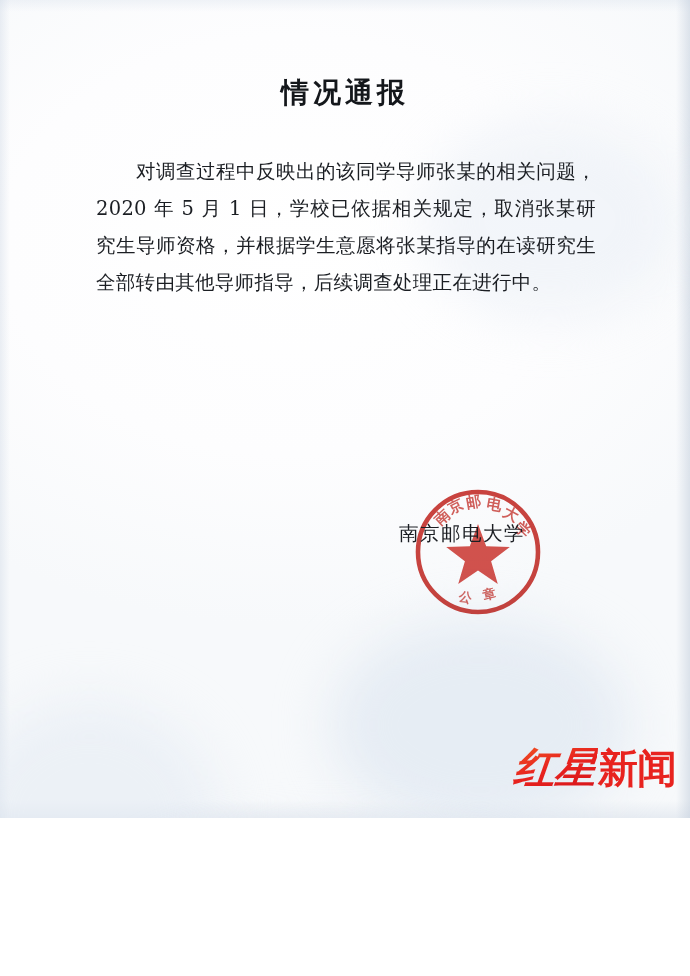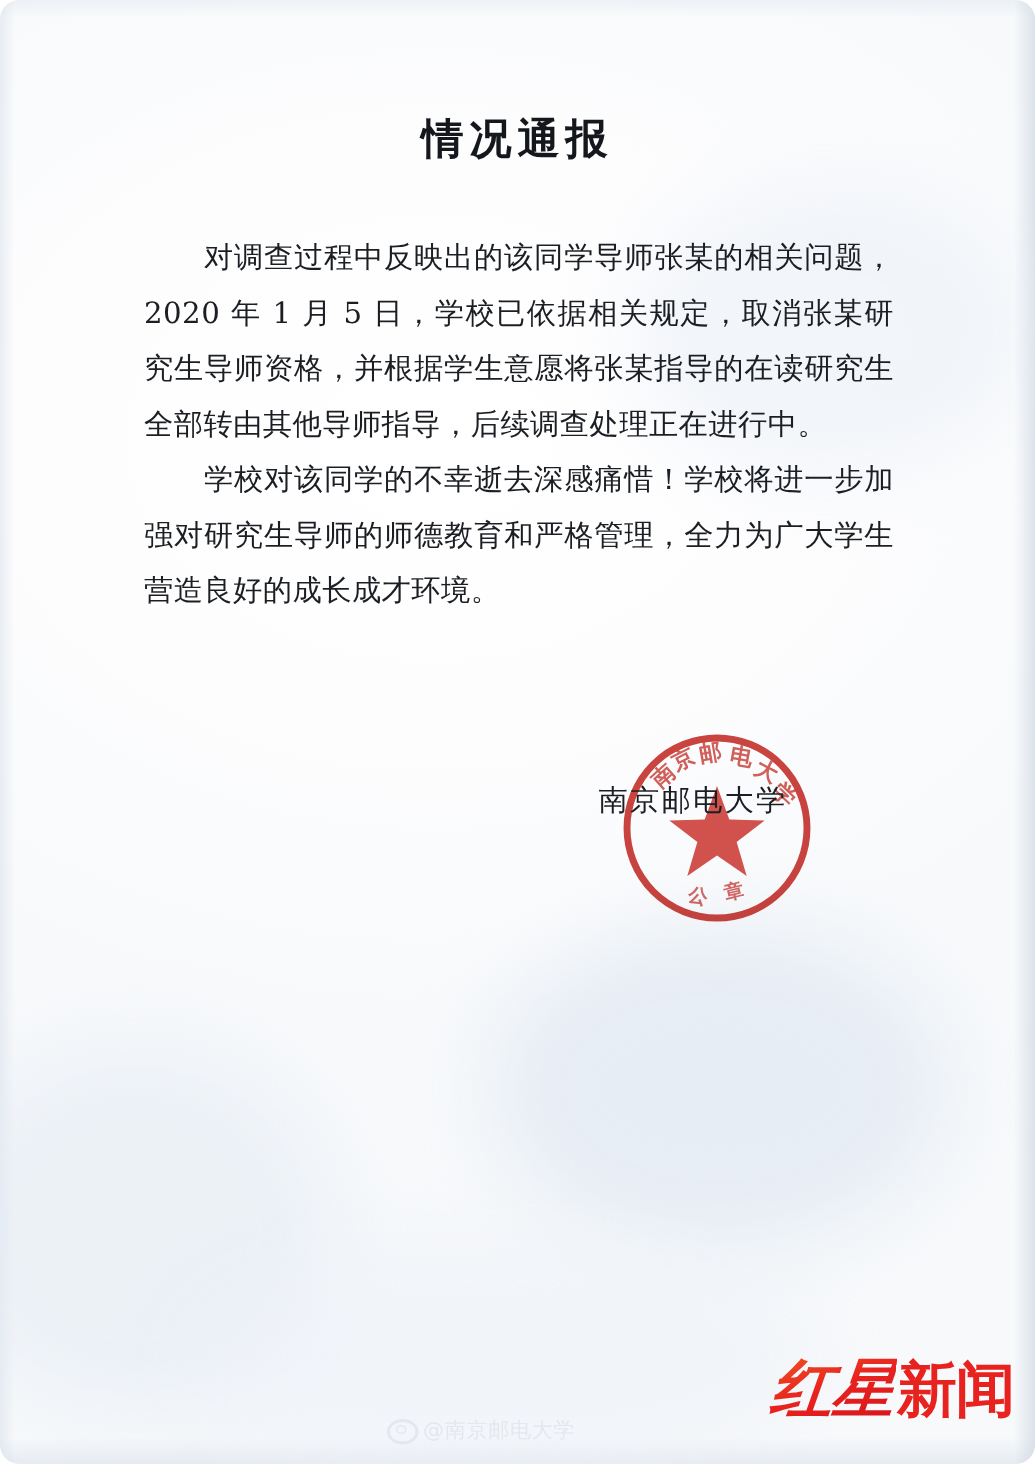--- a/index.html
+++ b/index.html
@@ -11,26 +11,25 @@
     height: 976px;
     overflow: hidden;
     background: #ffffff;
     font-family: "DejaVu Sans", sans-serif;
   }
 
   
   .scan {
     position: relative;
     width: 690px;
-    height: 976px;
+    height: 818px;
     background:
       radial-gradient(ellipse 520px 380px at 42% 30%, #ffffff 0%, #fdfdfe 55%, #f7f9fb 100%),
       linear-gradient(103deg, #f4f7fa 0%, #ffffff 16%, #ffffff 72%, #eef2f6 100%);
     overflow: hidden;
-    border-radius: 13px;
   }
   
   .grain {
     position: absolute;
     inset: 0;
     pointer-events: none;
     background:
       linear-gradient(90deg, rgba(205,215,228,.40) 0px, rgba(255,255,255,0) 10px),
       linear-gradient(270deg, rgba(196,207,221,.55) 0px, rgba(255,255,255,0) 14px),
       linear-gradient(180deg, rgba(210,220,232,.30) 0px, rgba(255,255,255,0) 12px),
@@ -181,22 +180,21 @@
   <div class="blotch b1"></div>
   <div class="blotch b2"></div>
   <div class="blotch b3"></div>
   <div class="blotch b4"></div>
 
   <div class="doc">
 
     <div class="doc-title">情况通报</div>
 
     <div class="body-text">
-      <p>对调查过程中反映出的该同学导师张某的相关问题，2020 年 1 月 5 日，学校已依据相关规定，取消张某研究生导师资格，并根据学生意愿将张某指导的在读研究生全部转由其他导师指导，后续调查处理正在进行中。</p>
-      <p>学校对该同学的不幸逝去深感痛惜！学校将进一步加强对研究生导师的师德教育和严格管理，全力为广大学生营造良好的成长成才环境。</p>
+      <p>对调查过程中反映出的该同学导师张某的相关问题，2020 年 5 月 1 日，学校已依据相关规定，取消张某研究生导师资格，并根据学生意愿将张某指导的在读研究生全部转由其他导师指导，后续调查处理正在进行中。</p>
     </div>
 
     <div class="seal">
       <svg width="132" height="132" viewBox="0 0 132 132" aria-hidden="true">
         <defs>
           <clipPath id="sealclip">
               <circle cx="66" cy="66" r="64"></circle>
             </clipPath>
         </defs>
         <g clip-path="url(#sealclip)">

